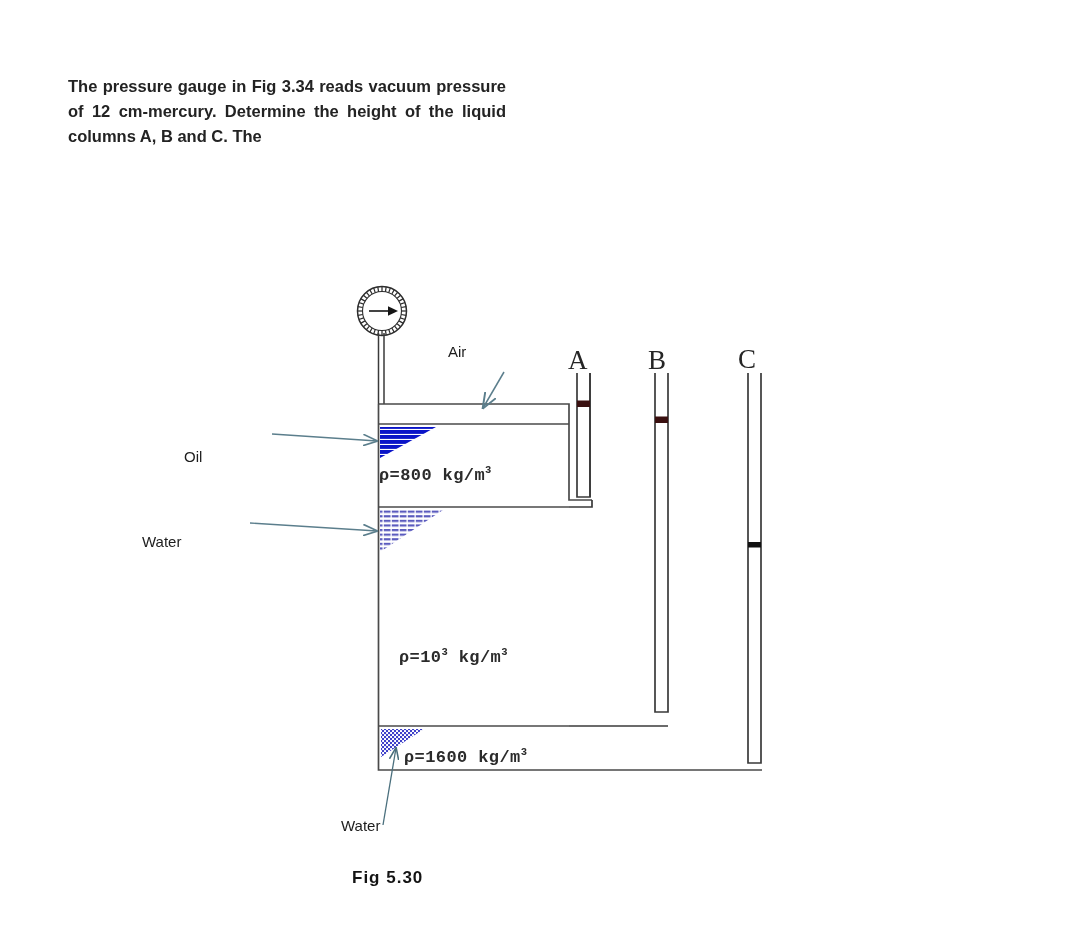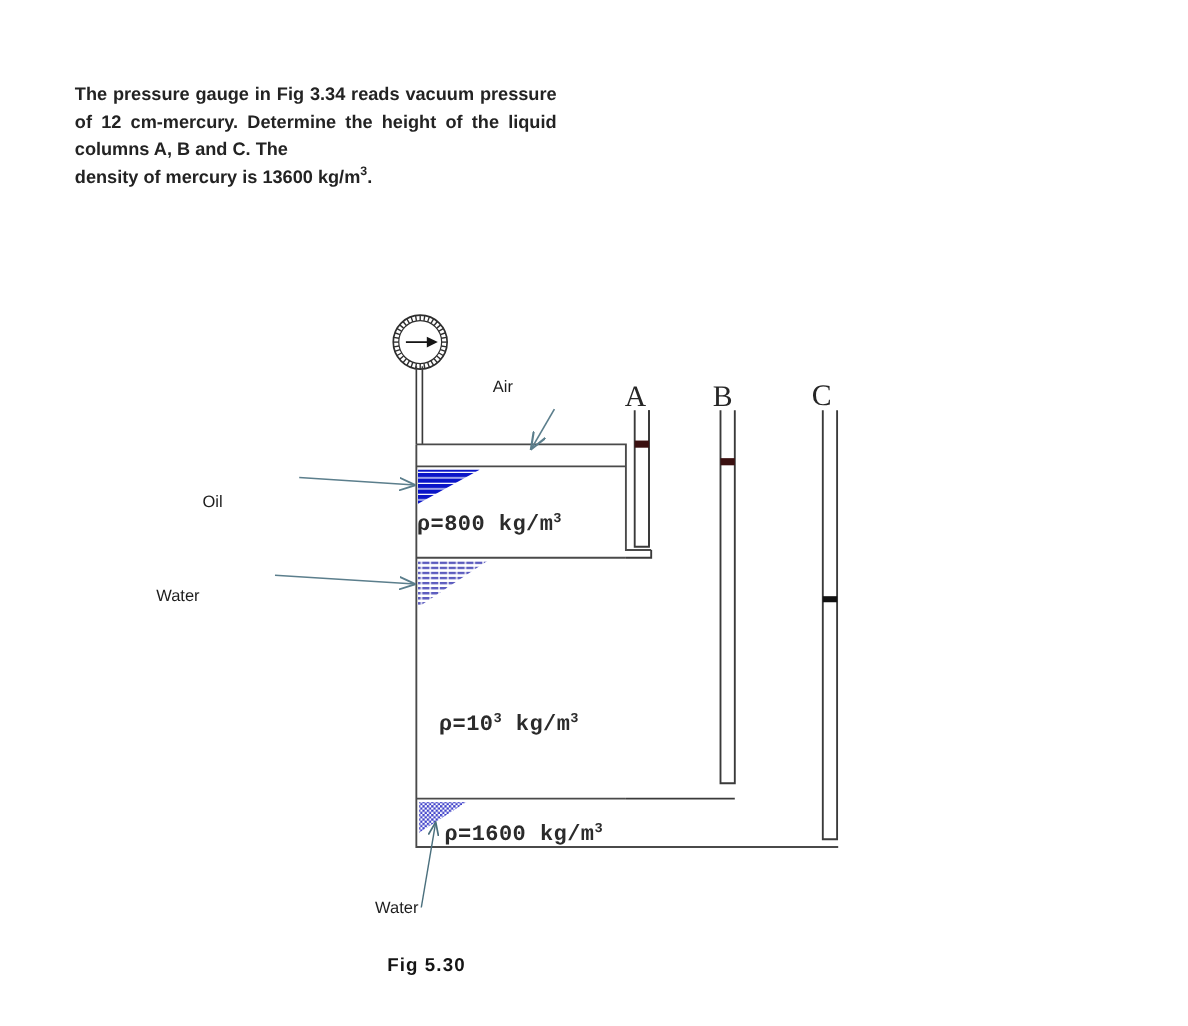--- a/index.html
+++ b/index.html
@@ -68,21 +68,21 @@
     font-size: 15px;
     color: #1d1d1d;
   }
   .lbl-serif-big {
     font-family: "Liberation Serif", serif;
     font-size: 27px;
     color: #262626;
   }
   .lbl-mono {
     font-family: "Liberation Mono", monospace;
-    font-size: 20px;
+    font-size: 17px;
     font-weight: 700;
     color: #2b2b2b;
     letter-spacing: 0.4px;
   }
   .lbl-mono .sup { font-size: 0.62em; font-weight: 700; }
   #fig-caption {
     position: absolute;
     left: 352px;
     top: 868px;
     font-family: "Liberation Sans", sans-serif;
@@ -93,21 +93,20 @@
   }
 </style>
 </head>
 <body>
 
 <div id="problem-statement">
   <p>
     <span>The  pressure  gauge  in  Fig  3.34  reads</span>
     <span>vacuum pressure of 12 cm-mercury. Determine</span>
     <span>the height of the liquid columns A, B and C. The</span>
-    <span class="last-line"><span>density of mercury is 13600 kg/m</span><span class="sup">3</span><span>.</span></span>
   </p>
 </div>
 
 <div id="diagram-area">
 
   <svg id="diagram-svg" width="1080" height="933" viewBox="0 0 1080 933">
     <defs>
 
       <pattern id="pat-oil" patternUnits="userSpaceOnUse" width="6" height="5">
         <rect width="6" height="5" fill="#0a14c8"></rect>

